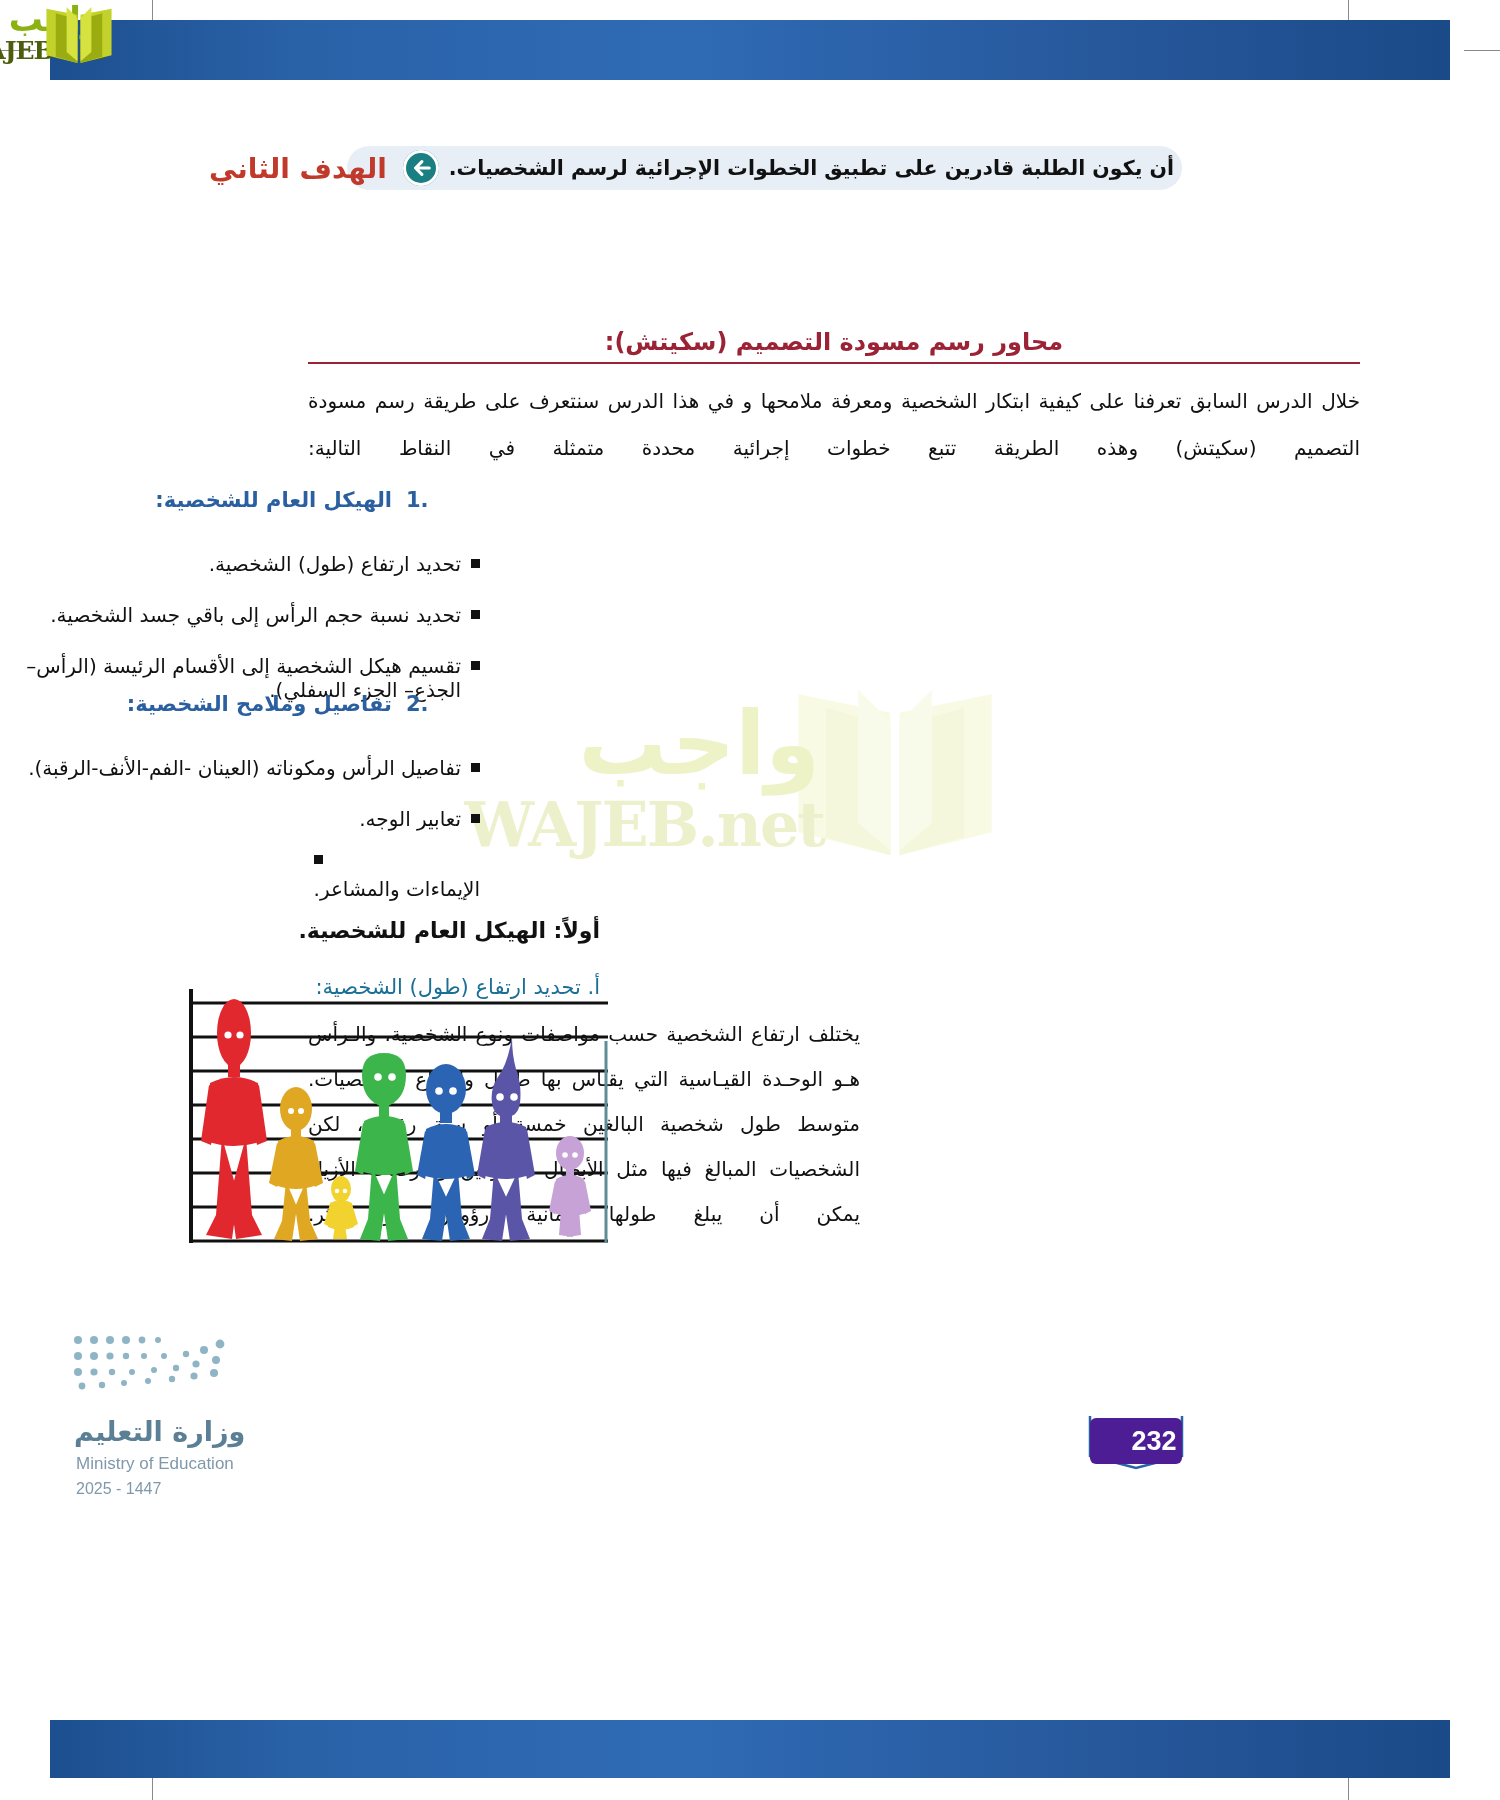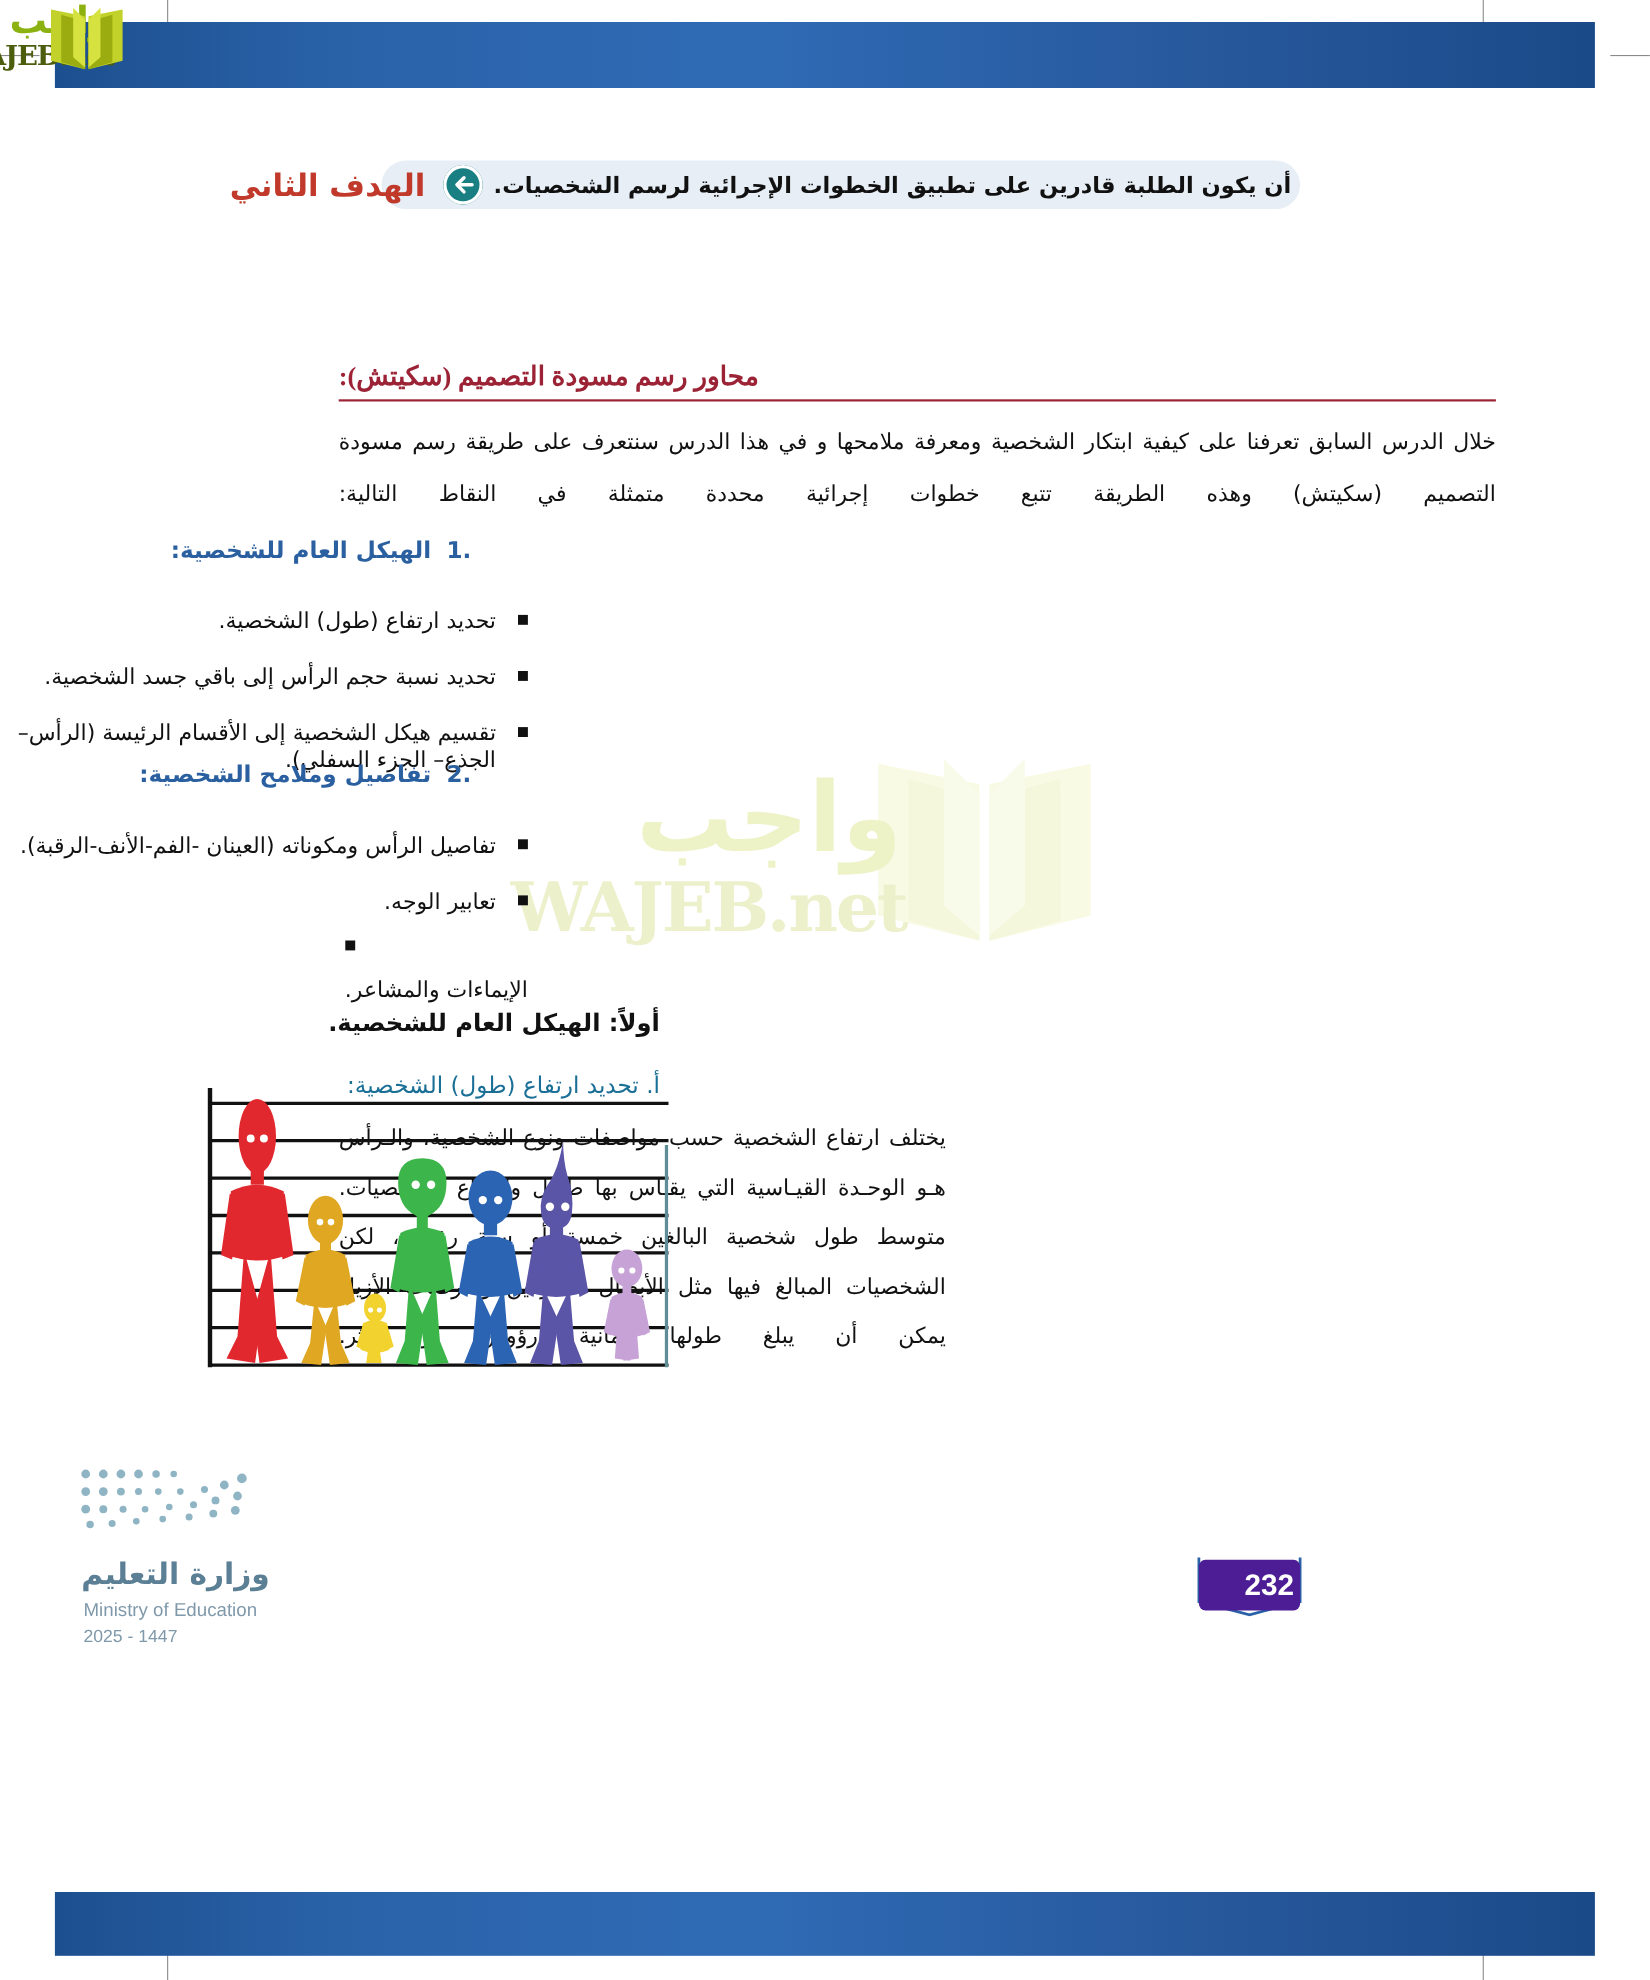--- a/index.html
+++ b/index.html
@@ -78,33 +78,33 @@
   
   .para {
     position:absolute; color:#111; font-size:20px; line-height:2.35;
     text-align:justify; text-align-last:justify;
   }
   .para-1 { right:140px; top:216px; width:1052px; }
   .para-2 { right:140px; top:378px; width:1052px; }
 
   .h-red {
     position:absolute; right:140px; top:328px; width:1052px;
-    text-align:left; color:#9b2335; font-weight:bold; font-size:24px;
-    padding-bottom:6px; border-bottom:2px solid #9b2335;font-family:Liberation Serif, serif;
+    text-align:center; color:#9b2335; font-weight:bold; font-size:24px;
+    padding-bottom:6px; border-bottom:2px solid #9b2335;
   }
 
   .num-item {
     position:absolute; color:#2a5fa0; font-weight:bold; font-size:21px;
     display:flex; gap:14px; align-items:baseline;
   }
   .num-item .n { min-width:24px; text-align:left; direction:ltr; }
 
   .bullet {
     position:absolute; color:#111; font-size:20px; font-weight:normal;
-    display:flex; gap:20px; align-items:baseline;
+    display:flex; gap:10px; align-items:baseline;
   }
   .bullet .sq {
     width:9px; height:9px; background:#111; display:inline-block;
     flex:0 0 9px; transform:translateY(-3px);
   }
 
   .h-bold {
     position:absolute; color:#111; font-weight:bold; font-size:22px; white-space:nowrap;
   }
   .h-teal {

